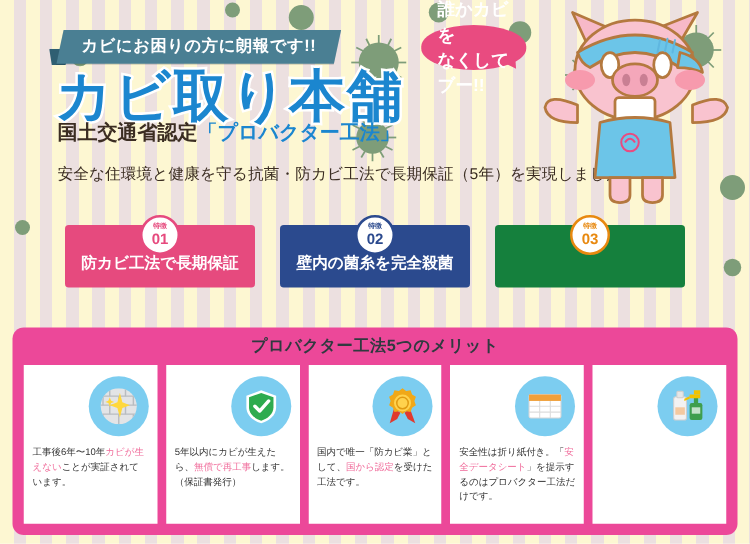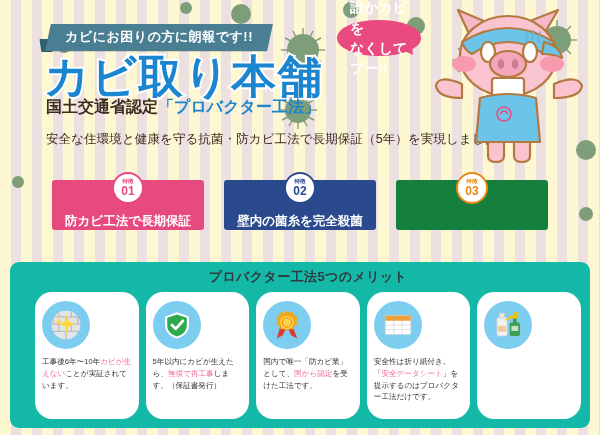--- a/index.html
+++ b/index.html
@@ -77,21 +77,21 @@
   
   .pig { position:absolute; left:432px; top:2px; width:156px; height:168px; }
 
   
   .features { position:absolute; left:0; top:172px; width:600px; height:60px; }
   .feat {
     position:absolute; top:8px; width:152px; height:50px;
     border-radius:3px;
     color:#fff; font-size:12.5px; font-weight:bold;
     display:flex; align-items:flex-end; justify-content:center;
-    padding-bottom:0; white-space:nowrap;
+    padding-bottom:11px; white-space:nowrap;
   }
   .feat.f1 { left:52px;  background:#e64a7e; }
   .feat.f2 { left:224px; background:#2b4a8e; }
   .feat.f3 { left:396px; background:#15803d; }
 
   .fbadge {
     position:absolute; top:-8px; left:50%; margin-left:-16px;
     width:32px; height:32px; border-radius:50%;
     background:#fff; border:2px solid #e64a7e;
     display:flex; flex-direction:column; align-items:center;
@@ -101,31 +101,31 @@
   .fbadge .num { font-size:12px; color:#e64a7e; font-weight:bold; margin-top:1px; }
   .f2 .fbadge { border-color:#2b4a8e;text-align:center; }
   .f2 .fbadge .lab, .f2 .fbadge .num { color:#2b4a8e; }
   .f3 .fbadge { border-color:#e8890f; }
   .f3 .fbadge .lab, .f3 .fbadge .num { color:#e8890f; }
 
   
   .merits {
     position:absolute; left:10px; top:262px;
     width:580px; height:166px;
-    background:#14b8a6; border-radius:9px;padding-left:16px;
+    background:#ec4899; border-radius:9px;
   }
   .merits-title {
     height:30px; display:flex; align-items:center; justify-content:center;
     color:#2f3a3f; font-size:13px; font-weight:bold; letter-spacing:.4px;
   }
   .cards { display:flex; gap:7px; padding:0 9px; }
   .card {
-    width:109px; height:127px; background:#fff; border-radius:17px;
+    width:109px; height:127px; background:#fff; border-radius:0;
     padding:9px 7px 6px 7px;
-    display:flex; flex-direction:column; align-items:flex-start;
+    display:flex; flex-direction:column; align-items:flex-end;
   }
   .cicon {
     width:48px; height:48px; border-radius:50%; background:#7ccdf0;
     display:flex; align-items:center; justify-content:center;
     flex:0 0 auto;
   }
   .ctext {
     margin-top:7px; font-size:7.6px; line-height:1.55;
     color:#333; text-align:left; width:100%;
   }

